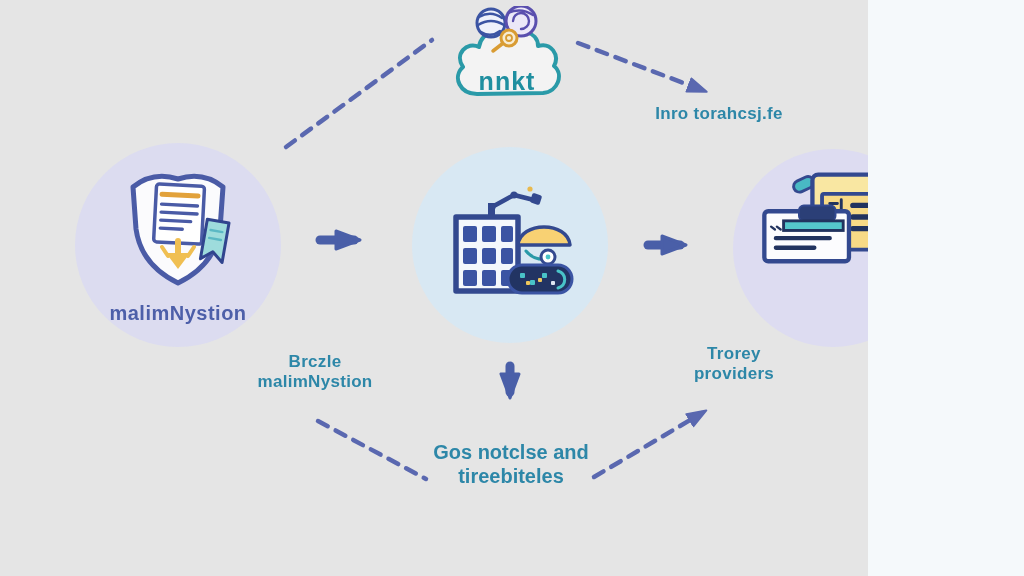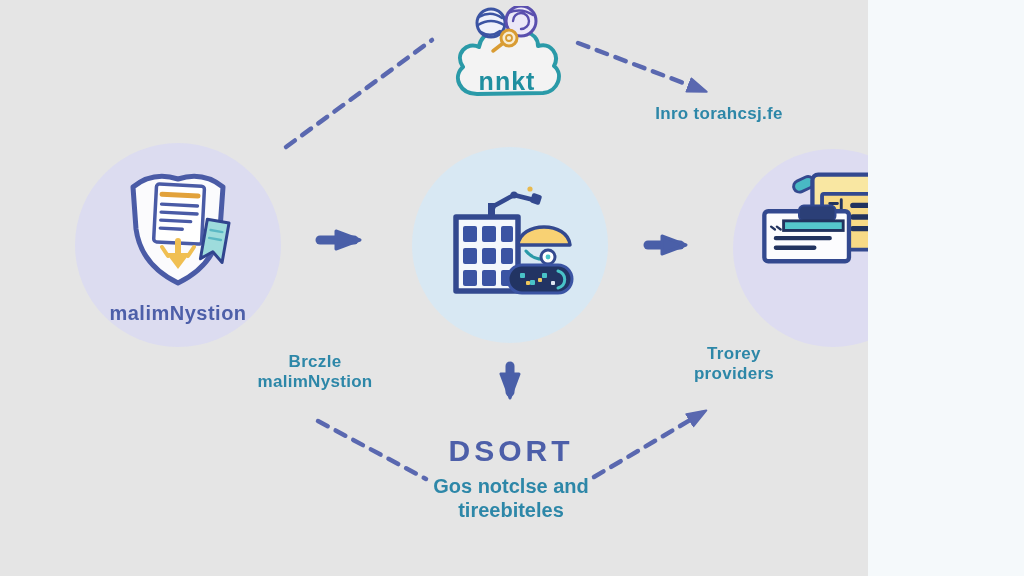--- a/index.html
+++ b/index.html
@@ -182,20 +182,19 @@
     <div>Brczle</div>
     <div>malimNystion</div>
   </div>
 
   <div class="teal-note note-bottom-right">
     <div>Trorey</div>
     <div>providers</div>
   </div>
 
   <div class="bottom-block">
-    <div class="bottom-title">DSORT</div>
     <div class="bottom-sub">
       <div>Gos notclse and</div>
       <div>tireebiteles</div>
     </div>
   </div>
 
 </div>
 
 </body></html>

